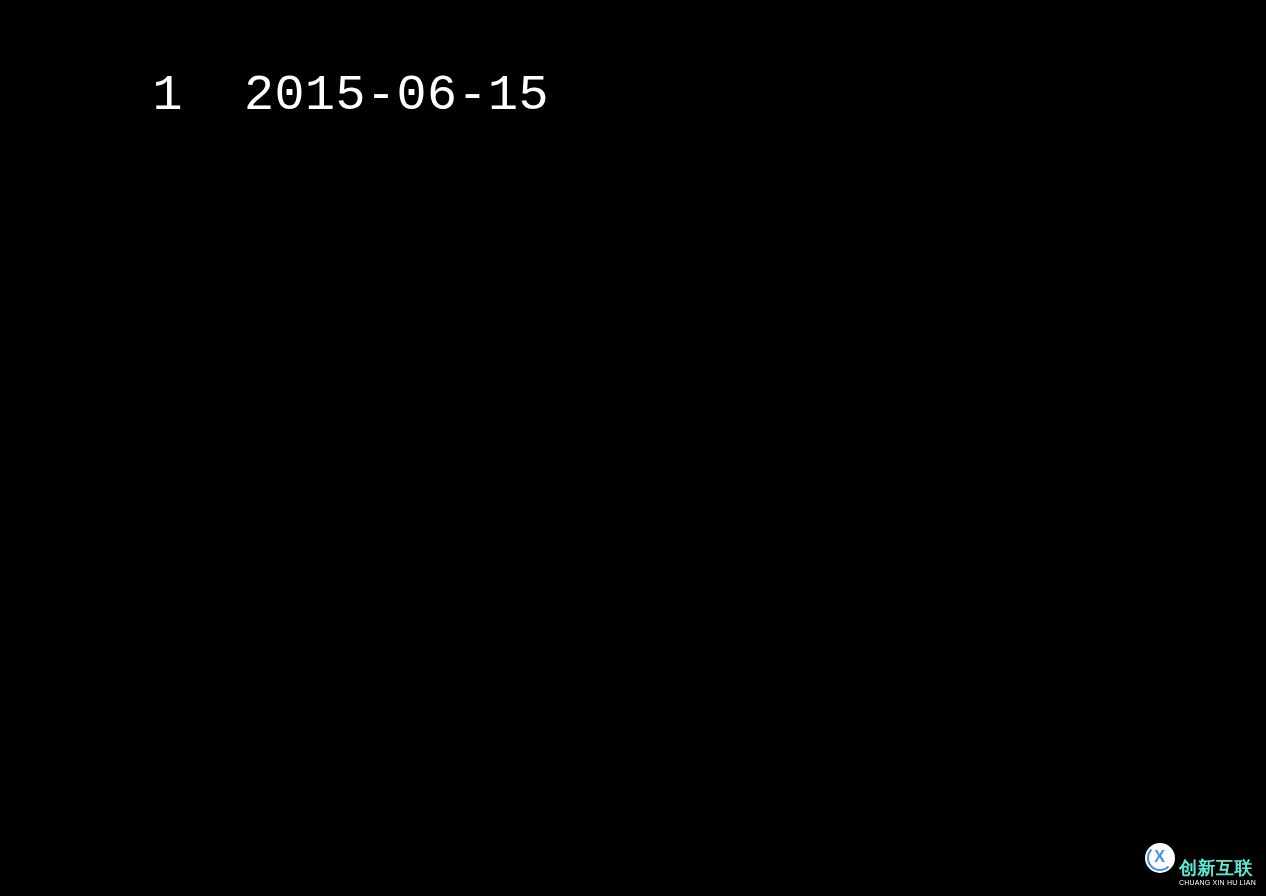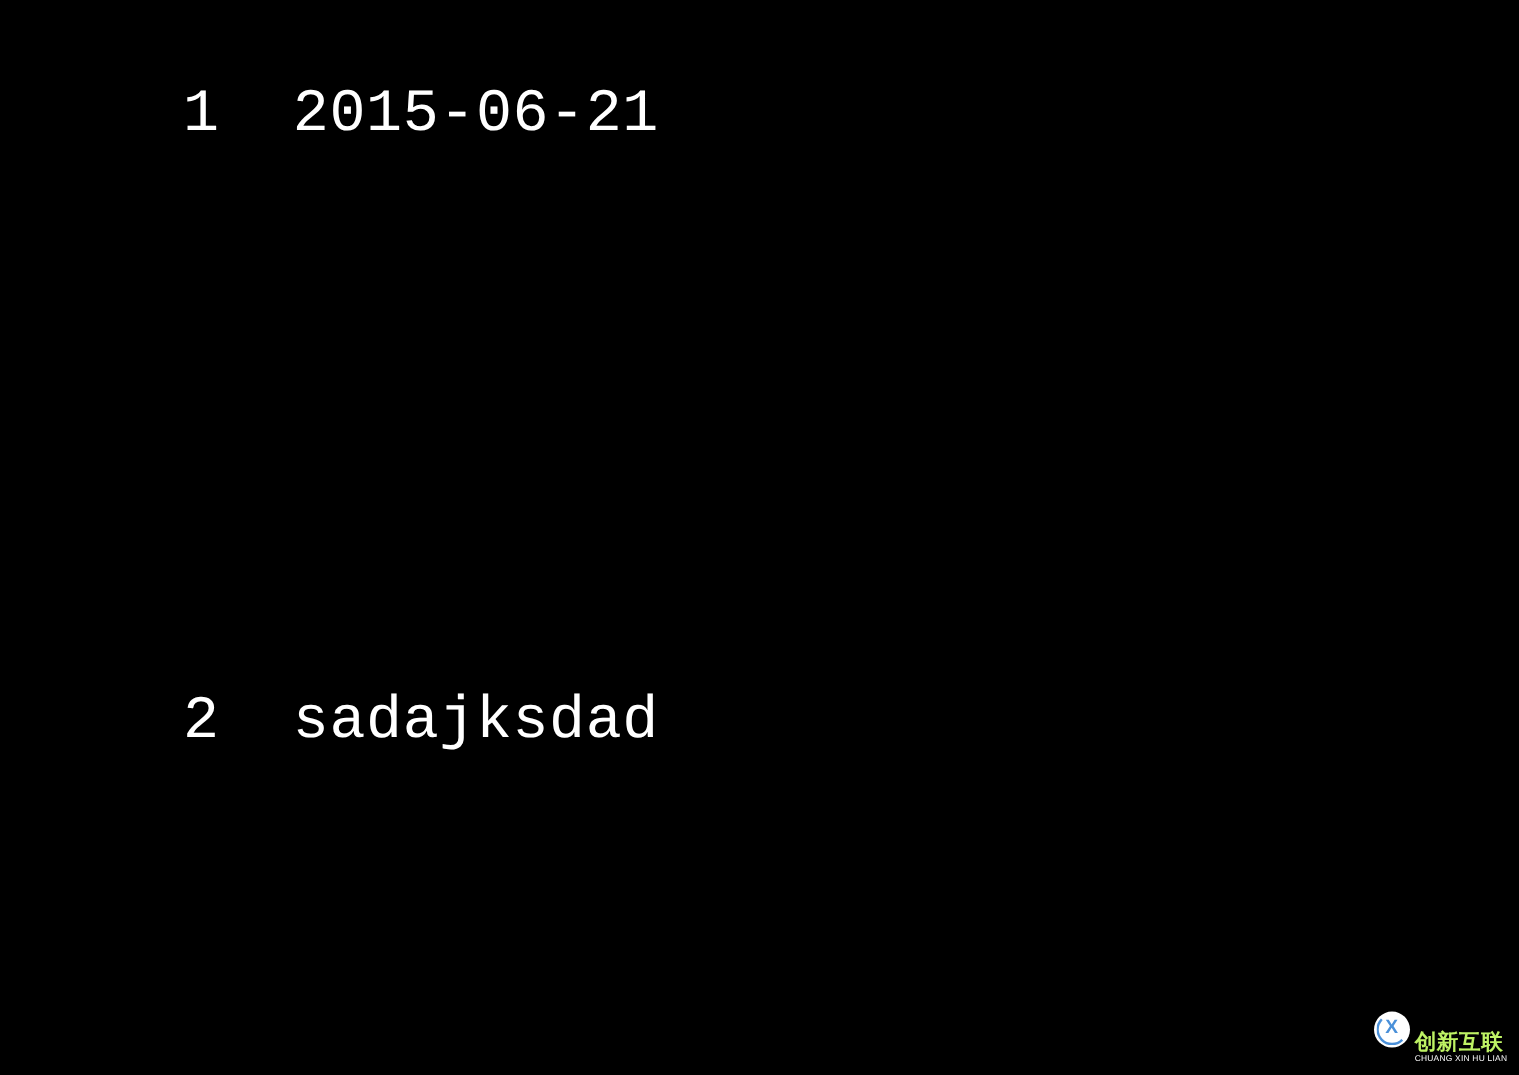--- a/index.html
+++ b/index.html
@@ -67,42 +67,41 @@
     }
     .watermark-text {
       display: flex;
       flex-direction: column;
       justify-content: center;
     }
     .watermark-text-main {
       font-family: Liberation Sans, sans-serif;
       font-size: 18px;
       font-weight: bold;
-      color: #bef264;
+      color: #5eead4;
       line-height: 1;
       margin-top: 30px;
     }
     .watermark-text-sub {
       font-family: Arial, sans-serif;
       font-size: 7px;
       color: #ffffff;
       line-height: 1;
       letter-spacing: 0.2px;
       margin-top: 2px;
     }
   </style>
 </head>
 <body>
 
 <div class="terminal">
-<span class="line">     1  2015-06-21</span>
+<span class="line">     1  2015-06-15</span>
 <span class="line"></span>
 <span class="line"></span>
 <span class="line"></span>
-<span class="line">     2  sadajksdad</span>
 
 
 
 
 
 
 
 </div>
 
 <div class="watermark">

